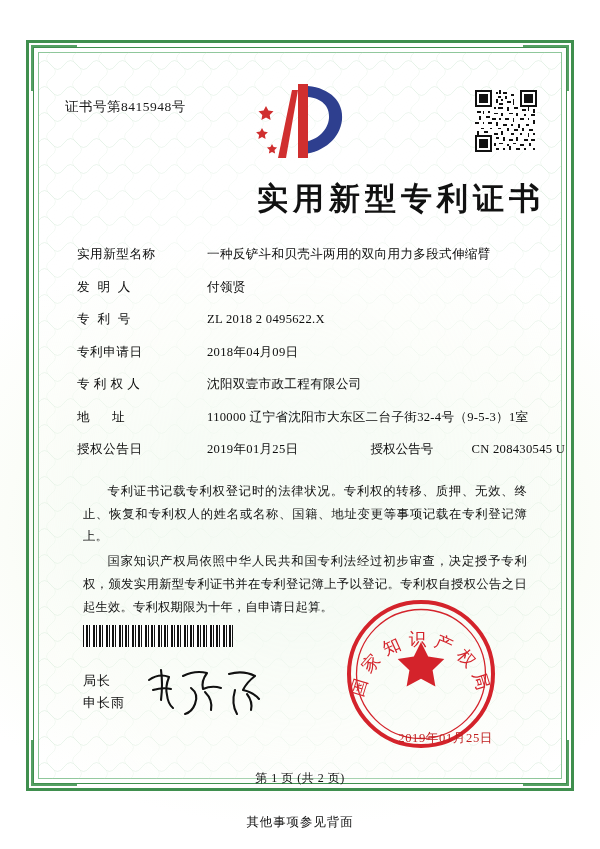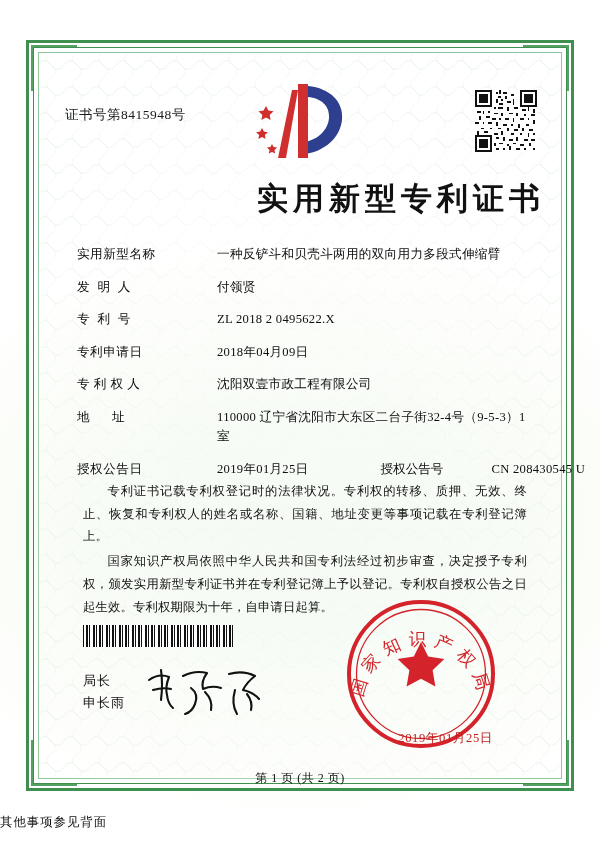--- a/index.html
+++ b/index.html
@@ -60,21 +60,21 @@
     pointer-events: none;
   }
 
   .content {
     position: absolute;
     left: 55px; top: 70px; right: 55px; bottom: 80px;
   }
 
   .cert-no {
     position: absolute;
-    left: 10px; top: 36px;
+    left: 10px; top: 28px;
     font-size: 13.5px;
     color: #1a1a1a;
     letter-spacing: 0.5px;
   }
 
   .emblem {
     position: absolute;
     left: 50%;
     transform: translateX(-50%);
     top: 10px;
@@ -115,21 +115,20 @@
     gap: 38px;
   }
   .field .lbl {
     flex: 0 0 92px;
     white-space: pre;
     letter-spacing: 0.5px;
   }
   .field .val {
     flex: 1 1 auto;
     letter-spacing: 0.3px;
-    margin-left: 10px;
   }
   .field.two .val {
     flex: 0 0 auto;
     margin-right: 34px;
   }
   .field .lbl2 {
     flex: 0 0 auto;
     white-space: pre;
   }
 
@@ -201,20 +200,21 @@
     text-align: center;
     font-size: 12px;
     color: #111;
     letter-spacing: 0.5px;
   }
 
   .footnote {
     position: absolute;
     left: 0; right: 0;
     bottom: 18px;
+    text-align: center;
     font-size: 12.4px;
     color: #111;
     letter-spacing: 1px;
   }
 </style>
 </head>
 <body>
 
 <div class="page">
 

